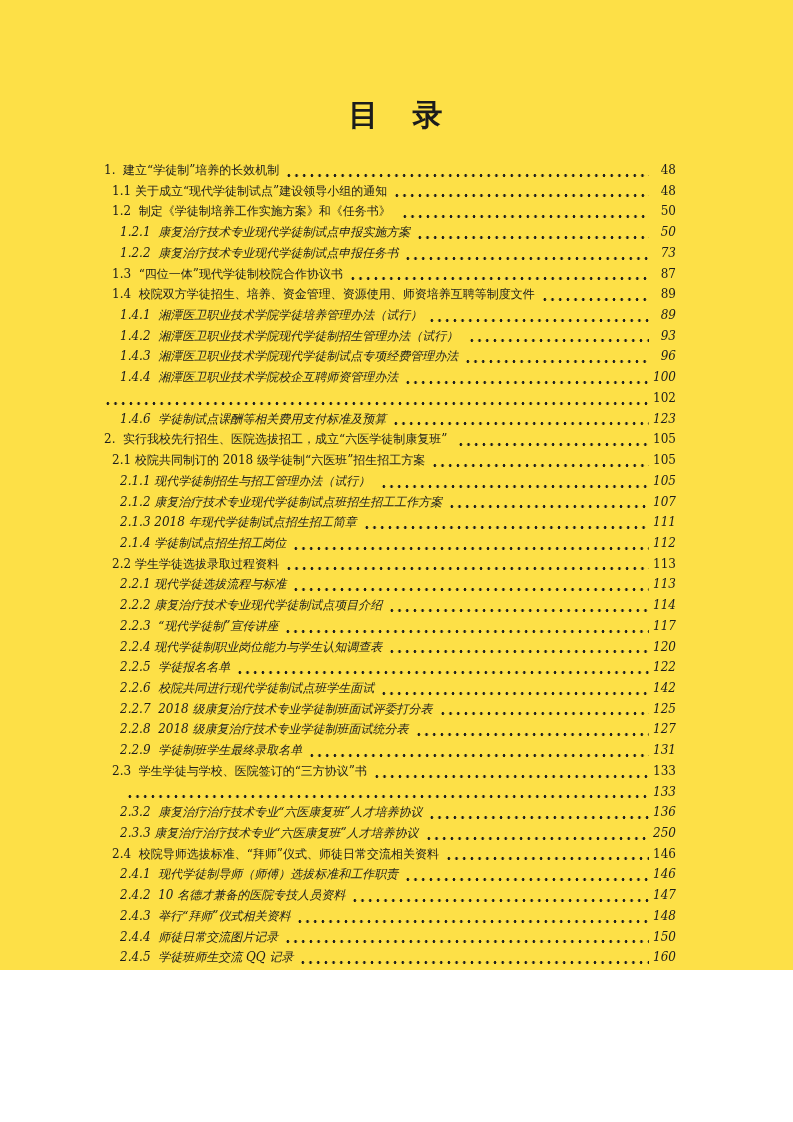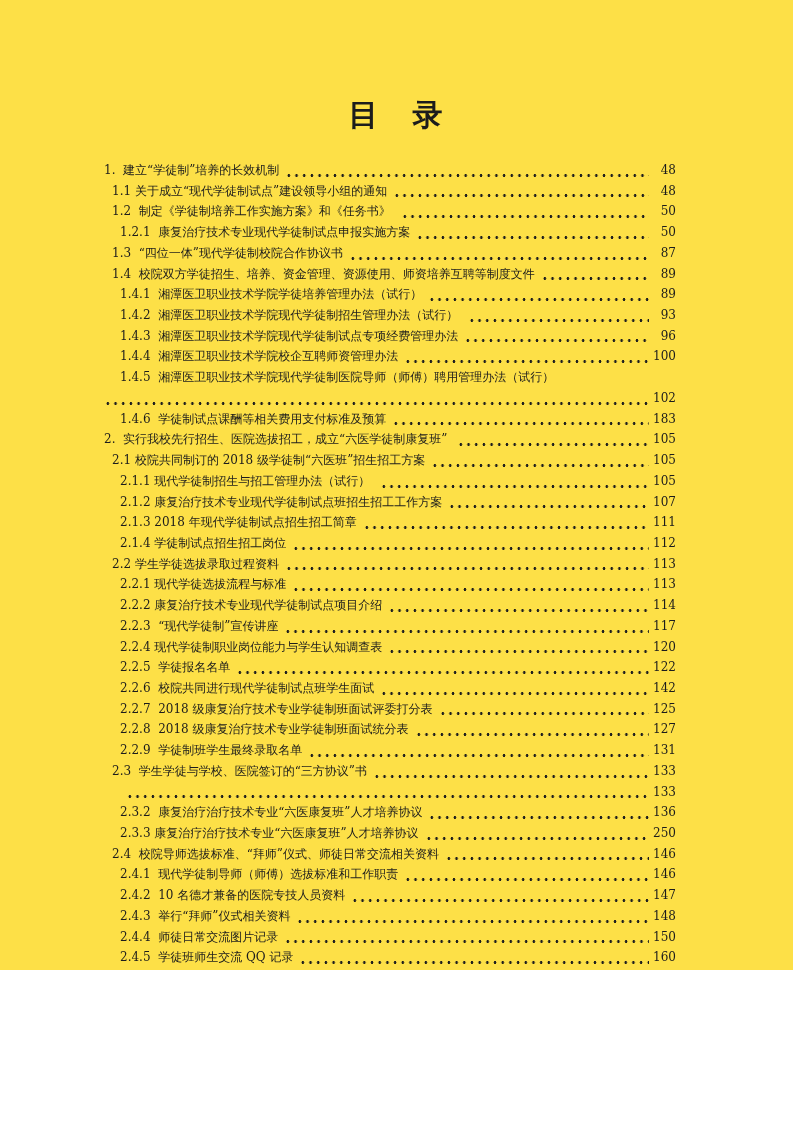--- a/index.html
+++ b/index.html
@@ -36,21 +36,21 @@
   }
   .toc-row {
     display: flex;
     align-items: baseline;
     font-size: 12px;
     line-height: 20.72px;
     height: 20.72px;
   }
   .toc-row.lvl1 { padding-left: 0; }
   .toc-row.lvl2 { padding-left: 8px; }
-  .toc-row.lvl3 { padding-left: 16px; }
+  .toc-row.lvl3 { padding-left: 16px; font-style: italic; }
   .toc-row.lvl0 { padding-left: 0; }
   .toc-entry-label {
     flex: 0 0 auto;
     white-space: pre;
   }
   .toc-leader {
     flex: 1 1 auto;
     position: relative;
     align-self: stretch;
     min-width: 8px;
@@ -104,20 +104,25 @@
       <div class="toc-row lvl2">
     <span class="toc-entry-label">1.2  制定《学徒制培养工作实施方案》和《任务书》 </span>
     <span class="toc-leader"></span>
     <span class="toc-entry-page">50</span>
   </div>
       <div class="toc-row lvl3">
     <span class="toc-entry-label">1.2.1  康复治疗技术专业现代学徒制试点申报实施方案</span>
     <span class="toc-leader"></span>
     <span class="toc-entry-page">50</span>
   </div>
+      <div class="toc-row lvl3">
+    <span class="toc-entry-label">1.2.2  康复治疗技术专业现代学徒制试点申报任务书</span>
+    <span class="toc-leader"></span>
+    <span class="toc-entry-page">73</span>
+  </div>
       <div class="toc-row lvl2">
     <span class="toc-entry-label">1.3  “四位一体”现代学徒制校院合作协议书</span>
     <span class="toc-leader"></span>
     <span class="toc-entry-page">87</span>
   </div>
       <div class="toc-row lvl2">
     <span class="toc-entry-label">1.4  校院双方学徒招生、培养、资金管理、资源使用、师资培养互聘等制度文件</span>
     <span class="toc-leader"></span>
     <span class="toc-entry-page">89</span>
   </div>
@@ -133,34 +138,30 @@
   </div>
       <div class="toc-row lvl3">
     <span class="toc-entry-label">1.4.3  湘潭医卫职业技术学院现代学徒制试点专项经费管理办法</span>
     <span class="toc-leader"></span>
     <span class="toc-entry-page">96</span>
   </div>
       <div class="toc-row lvl3">
     <span class="toc-entry-label">1.4.4  湘潭医卫职业技术学院校企互聘师资管理办法</span>
     <span class="toc-leader"></span>
     <span class="toc-entry-page">100</span>
-  </div>
-      <div class="toc-row lvl3 label-only">
-    <span class="toc-entry-label">1.4.5  湘潭医卫职业技术学院现代学徒制医院导师（师傅）聘用管理办法（试行）</span>
-
   </div>
       <div class="toc-row lvl0 leader-only">
 
     <span class="toc-leader"></span>
     <span class="toc-entry-page">102</span>
   </div>
       <div class="toc-row lvl3">
     <span class="toc-entry-label">1.4.6  学徒制试点课酬等相关费用支付标准及预算</span>
     <span class="toc-leader"></span>
-    <span class="toc-entry-page">183</span>
+    <span class="toc-entry-page">123</span>
   </div>
       <div class="toc-row lvl1">
     <span class="toc-entry-label">2.  实行我校先行招生、医院选拔招工，成立“六医学徒制康复班” </span>
     <span class="toc-leader"></span>
     <span class="toc-entry-page">105</span>
   </div>
       <div class="toc-row lvl2">
     <span class="toc-entry-label">2.1 校院共同制订的 2018 级学徒制“六医班”招生招工方案</span>
     <span class="toc-leader"></span>
     <span class="toc-entry-page">105</span>

